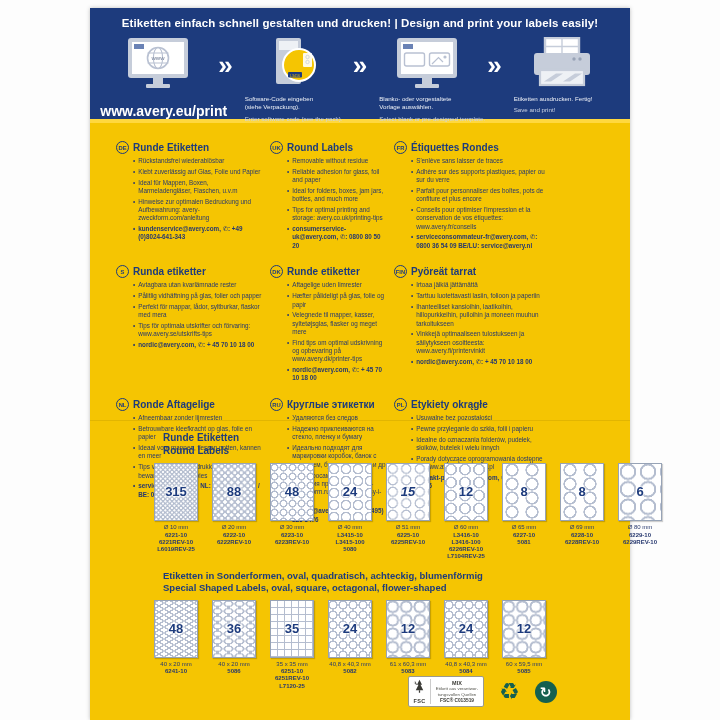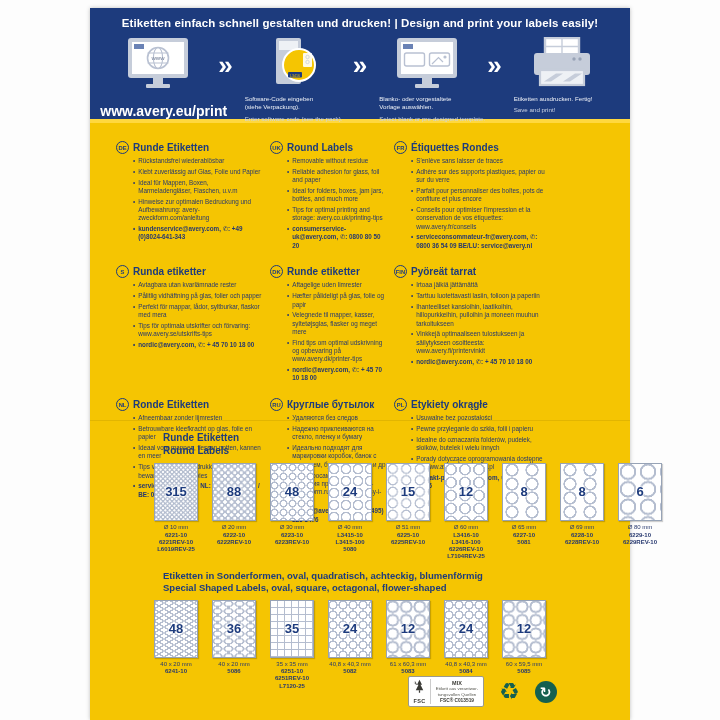--- a/index.html
+++ b/index.html
@@ -45,21 +45,21 @@
     text-align:center;font-size:13px;font-weight:bold;color:#1d3b7d;
     text-shadow:0 0 2px #fff,0 0 2px #fff,0 0 3px #fff,0 0 4px #fff;}
   .pcodes{width:50px;text-align:center;margin-top:3px;min-height:30px;}
   .psize{font-size:6px;color:#26386f;line-height:1.25;}
   .pcode{font-size:6px;font-weight:bold;color:#26386f;line-height:1.22;}
   
   .pat-cxs{background-image:radial-gradient(circle closest-side,rgba(0,0,0,0) 50%,#b4bdcf 56%,#b4bdcf 92%,rgba(0,0,0,0) 96%);background-size:4.5px 4.5px;}
   .pat-cs {background-image:radial-gradient(circle closest-side,rgba(0,0,0,0) 52%,#b4bdcf 58%,#b4bdcf 90%,rgba(0,0,0,0) 95%);background-size:6.5px 6.5px;}
   .pat-cm {background-image:radial-gradient(circle closest-side,rgba(0,0,0,0) 58%,#b4bdcf 62%,#b4bdcf 88%,rgba(0,0,0,0) 93%);background-size:9px 9px;}
   .pat-cml{background-image:radial-gradient(circle closest-side,rgba(0,0,0,0) 62%,#b4bdcf 66%,#b4bdcf 88%,rgba(0,0,0,0) 92%);background-size:12px 12px;}
-  .pat-cl {background-image:radial-gradient(circle closest-side,rgba(0,0,0,0) 64%,#b4bdcf 68%,#b4bdcf 90%,rgba(0,0,0,0) 94%);background-size:13.5px 11.5px;}
+  .pat-cl {background-image:radial-gradient(circle closest-side,rgba(0,0,0,0) 64%,#b4bdcf 68%,#b4bdcf 90%,rgba(0,0,0,0) 94%);background-size:13.5px 11.5px;font-style:italic;}
   .pat-cxl{background-image:radial-gradient(circle closest-side,rgba(0,0,0,0) 66%,#b4bdcf 70%,#b4bdcf 90%,rgba(0,0,0,0) 94%);background-size:14px 13px;}
   .pat-c2 {background-image:radial-gradient(circle closest-side,rgba(0,0,0,0) 68%,#b4bdcf 72%,#b4bdcf 92%,rgba(0,0,0,0) 96%);background-size:20px 14px;}
   .pat-c2xl{background-image:radial-gradient(circle closest-side,rgba(0,0,0,0) 70%,#b4bdcf 74%,#b4bdcf 93%,rgba(0,0,0,0) 97%);background-size:20px 17.5px;}
   .pat-ovs{background-image:radial-gradient(ellipse closest-side,rgba(0,0,0,0) 52%,#b4bdcf 58%,#b4bdcf 90%,rgba(0,0,0,0) 95%);background-size:10px 6px;}
   .pat-ovm{background-image:radial-gradient(ellipse closest-side,rgba(0,0,0,0) 54%,#b4bdcf 60%,#b4bdcf 90%,rgba(0,0,0,0) 95%);background-size:11px 7.5px;}
   .pat-ovl{background-image:radial-gradient(ellipse closest-side,rgba(0,0,0,0) 60%,#b4bdcf 65%,#b4bdcf 90%,rgba(0,0,0,0) 94%);background-size:13.5px 10px;}
   .pat-sqs{background-image:linear-gradient(#b4bdcf 1px,rgba(0,0,0,0) 1px),linear-gradient(90deg,#b4bdcf 1px,rgba(0,0,0,0) 1px);background-size:7px 7px;}
   .pat-sql{background-image:linear-gradient(#b4bdcf 1px,rgba(0,0,0,0) 1px),linear-gradient(90deg,#b4bdcf 1px,rgba(0,0,0,0) 1px);background-size:10.5px 10.5px;}
   .pat-oct{background-image:radial-gradient(circle closest-side,rgba(0,0,0,0) 60%,#b4bdcf 66%,#b4bdcf 90%,rgba(0,0,0,0) 95%);background-size:10px 10px;}
   .pat-flw{background-image:radial-gradient(circle closest-side,rgba(0,0,0,0) 62%,#b4bdcf 68%,#b4bdcf 92%,rgba(0,0,0,0) 96%);background-size:13.5px 13.5px;}
@@ -333,21 +333,21 @@
             </li>
             <li>
               <span class="dot">•</span>
               <span>nordic@avery.com, ✆: + 45 70 10 18 00</span>
             </li>
           </ul>
         </div>
         <div class="lang">
           <div class="lang-h">
             <span class="badge">NL</span>
-            <span class="lang-title">Ronde Etiketten</span>
+            <span class="lang-title">Ronde Aftagelige</span>
           </div>
           <ul class="bullets">
             <li>
               <span class="dot">•</span>
               <span>Afneembaar zonder lijmresten</span>
             </li>
             <li>
               <span class="dot">•</span>
               <span>Betrouwbare kleefkracht op glas, folie en papier</span>
             </li>
@@ -361,21 +361,21 @@
             </li>
             <li>
               <span class="dot">•</span>
               <span>service@avery.nl  ✆: NL: 0800 099 33 90 / BE: 0800 725 01</span>
             </li>
           </ul>
         </div>
         <div class="lang">
           <div class="lang-h">
             <span class="badge">RU</span>
-            <span class="lang-title">Круглые бутылок</span>
+            <span class="lang-title">Круглые этикетки</span>
           </div>
           <ul class="bullets">
             <li>
               <span class="dot">•</span>
               <span>Удаляются без следов</span>
             </li>
             <li>
               <span class="dot">•</span>
               <span>Надежно приклеиваются на стекло, пленку и бумагу</span>
             </li>

